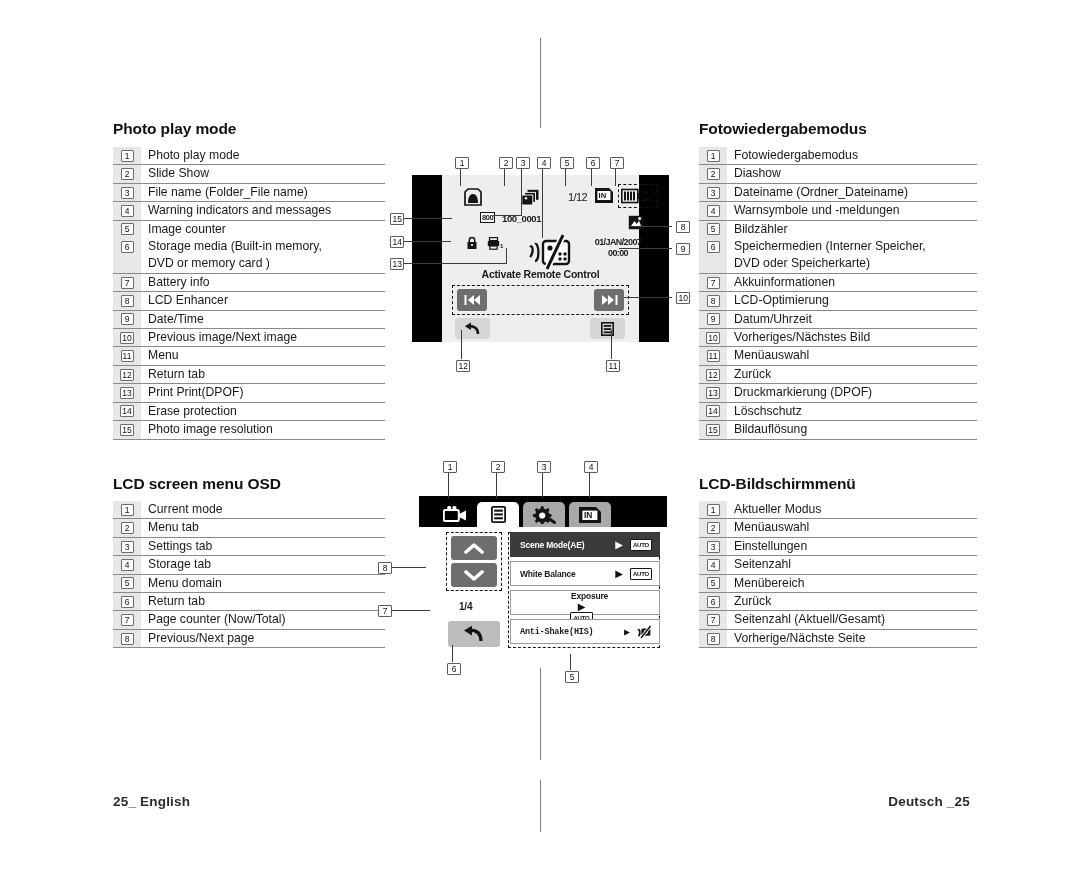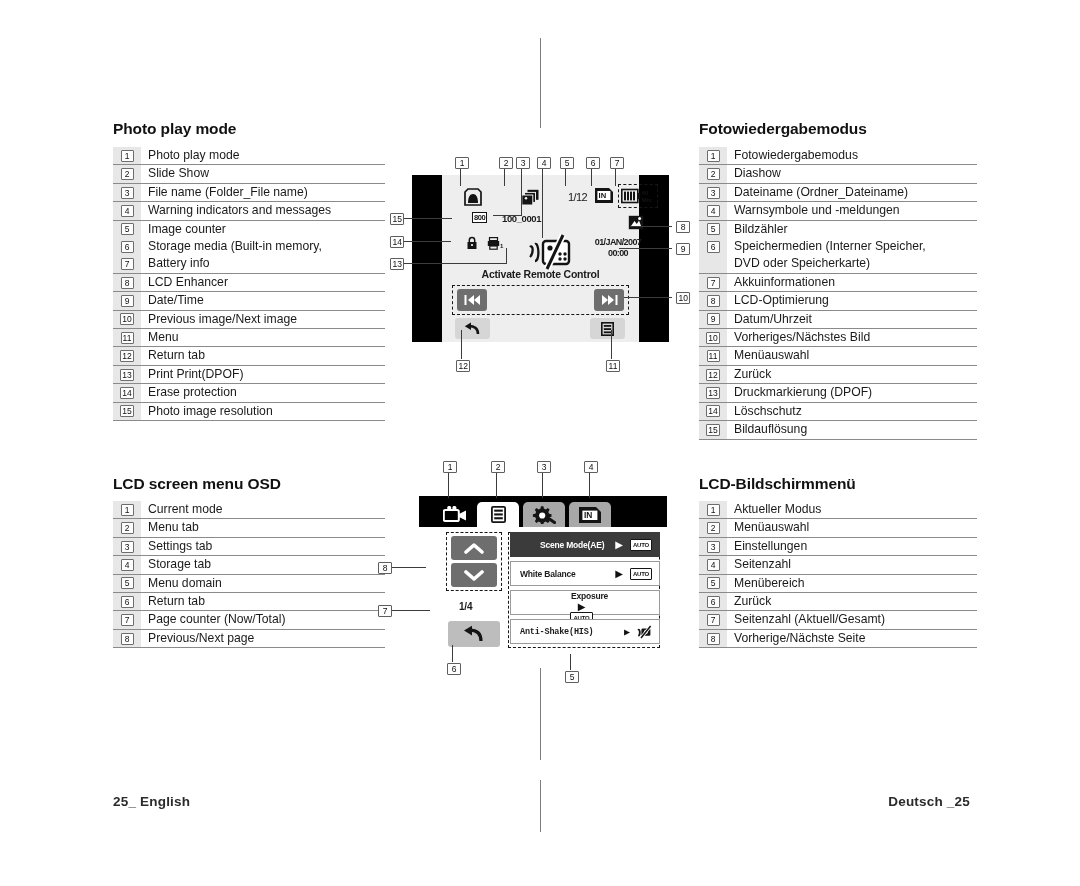--- a/index.html
+++ b/index.html
@@ -240,21 +240,21 @@
   }
   .menu-row.sel { background: #3b3b3b; border-color: #3b3b3b; }
   .menu-row .label {
     flex: 1;
     padding-left: 9px;
     font-size: 8.5px;
     font-weight: bold;
     letter-spacing: -0.2px;
     color: #1b1b1b;
   }
-  .menu-row.sel .label { color: #fff; margin-left: 20px; }
+  .menu-row.sel .label { color: #fff; }
   .menu-row .arrow {
     font-size: 10px;
     color: #111;
     margin-right: 7px;
   }
   .menu-row.sel .arrow { color: #fff; }
   .val-badge {
     border: 1.4px solid #141414;
     background: #fff;
     color: #141414;
@@ -344,20 +344,24 @@
       </div>
       <div class="txt">Image counter</div>
     </div>
     <div class="row nb">
       <div class="numcell">
         <span class="num">6</span>
       </div>
       <div class="txt">Storage media (Built-in memory,</div>
     </div>
     <div class="row">
+      <div class="numcell blank"></div>
+      <div class="txt">DVD or memory card )</div>
+    </div>
+    <div class="row">
       <div class="numcell">
         <span class="num">7</span>
       </div>
       <div class="txt">Battery info</div>
     </div>
     <div class="row">
       <div class="numcell">
         <span class="num">8</span>
       </div>
       <div class="txt">LCD Enhancer</div>
@@ -646,21 +650,21 @@
 <div class="lcd" id="lcd-photo">
   <div class="screen-inner">
 
     <div class="osd-icon" style="left:20px; top:12px;">
       <svg width="22" height="22" viewBox="0 0 22 22">
         <path d="M3 5 L6 2 L16 2 L19 5 L19 18 L3 18 Z" fill="none" stroke="#141414" stroke-width="1.7"></path>
         <path d="M6 16 C6 10, 8 7, 11 7 C14 7, 16 10, 16 16 Z" fill="#141414"></path>
       </svg>
     </div>
 
-    <div class="res-badge" style="left:30px; top:37px;text-align:center;">800</div>
+    <div class="res-badge" style="left:38px; top:37px;text-align:center;">800</div>
 
     <div class="osd-icon" style="left:24px; top:61px;">
       <svg width="12" height="14" viewBox="0 0 12 14">
         <path d="M3.3 6 V4.2 A2.7 2.7 0 0 1 8.7 4.2 V6" fill="none" stroke="#141414" stroke-width="1.5"></path>
         <rect x="1.5" y="6" width="9" height="7" fill="#141414"></rect>
         <circle cx="6" cy="9" r="1.1" fill="#fff"></circle>
       </svg>
     </div>
 
     <div class="osd-icon" style="left:45px; top:62px;">

